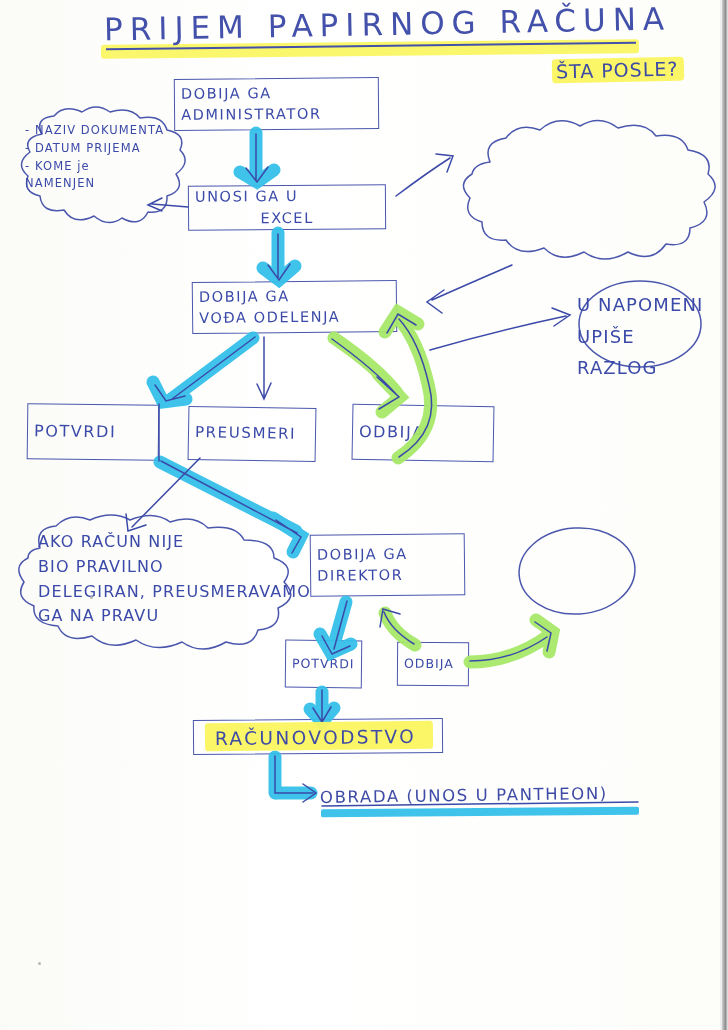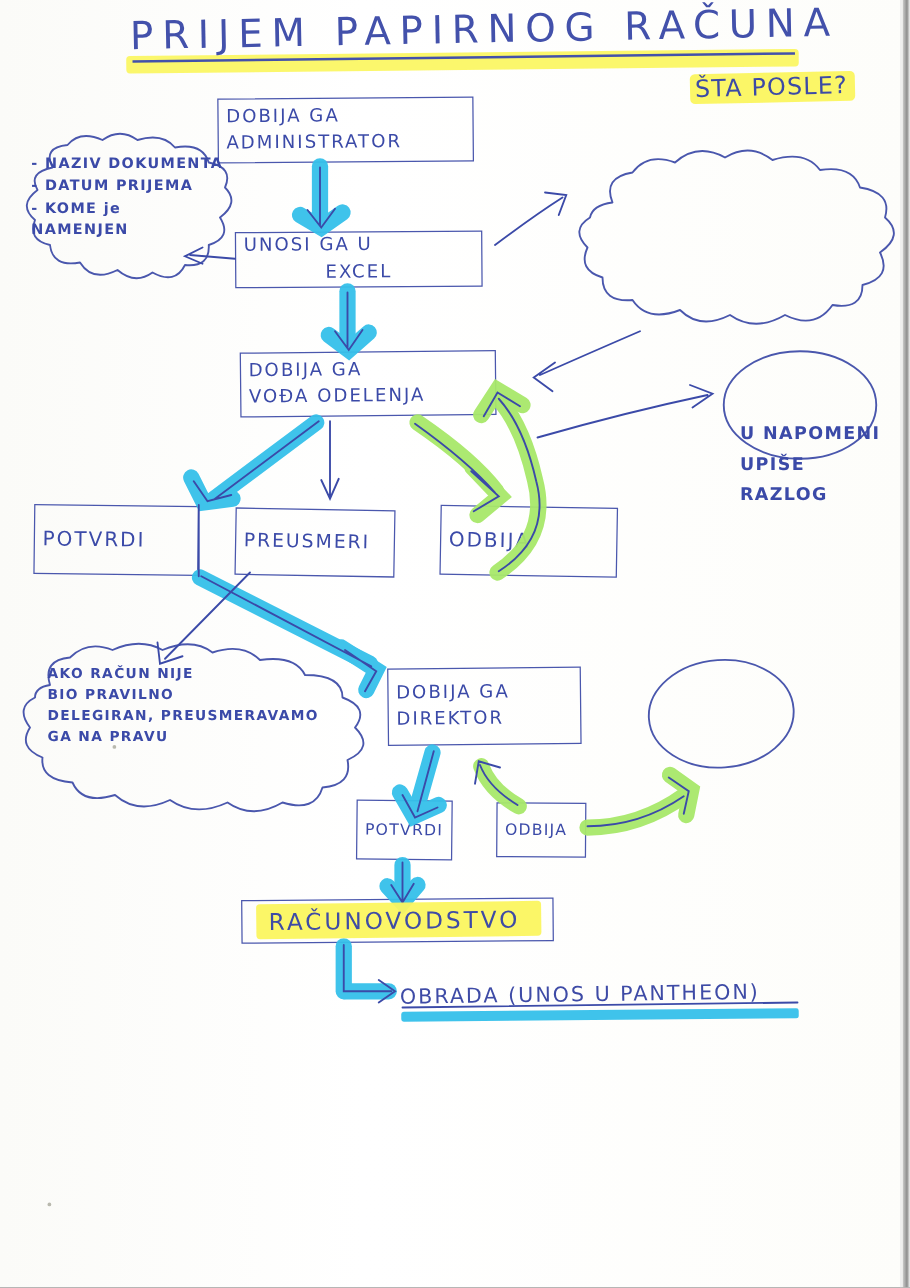--- a/index.html
+++ b/index.html
@@ -53,21 +53,21 @@
     color:#3b4aa8;display:flex;flex-direction:column;justify-content:center;
     padding:3px 6px;box-sizing:border-box;
     font-size:14.5px;letter-spacing:1.6px;line-height:1.45;
   }
   .box span{display:block;white-space:nowrap;}
 
   
   .cloudwrap{position:absolute;}
   .cloudwrap svg{position:absolute;left:0;top:0;overflow:visible;}
   .cloudtext{
-    position:absolute;color:#3b4aa8;font-size:11.5px;letter-spacing:1.1px;line-height:1.55;font-weight:bold;
+    position:absolute;color:#3b4aa8;font-size:11.5px;letter-spacing:1.1px;line-height:1.55;
   }
   .cloudtext span{display:block;white-space:nowrap;}
 
   
   #arrows{position:absolute;left:0;top:0;width:728px;height:1030px;overflow:visible;}
 
   .hl-yellow{position:absolute;background:#fbf65f;opacity:.95;border-radius:3px;}
   .hl-cyan{position:absolute;background:#35c0ea;opacity:.95;border-radius:2px;}
 
   .racun-text{
@@ -168,33 +168,33 @@
   </div>
 
   <div class="cloudwrap" style="left:12px;top:508px;width:290px;height:148px;">
     <svg width="290" height="148" viewBox="0 0 290 148">
       <path d="M28 40 Q22 20 44 18 Q58 4 78 12 Q100 2 118 12 Q142 2 158 14
                Q182 6 196 20 Q224 16 232 32 Q262 32 262 50 Q284 58 272 74
                Q288 90 266 100 Q270 120 246 122 Q240 142 214 134
                Q190 148 170 134 Q144 146 124 132 Q98 144 80 128
                Q54 136 46 118 Q20 116 22 98 Q2 90 12 74 Q0 58 16 50 Q16 42 28 40 Z" fill="none" stroke="#4a57ad" stroke-width="1.5" stroke-linejoin="round"></path>
     </svg>
-    <div class="cloudtext" style="left:26px;top:22px;font-size:11px;">
+    <div class="cloudtext" style="left:26px;top:22px;font-size:16px;">
       <span>AKO RAČUN NIJE</span>
       <span>BIO PRAVILNO</span>
       <span>DELEGIRAN, PREUSMERAVAMO</span>
       <span>GA   NA   PRAVU</span>
     </div>
   </div>
 
   <div class="cloudwrap" style="left:576px;top:279px;width:130px;height:91px;">
     <svg width="130" height="91" viewBox="0 0 130 91">
       <ellipse cx="64" cy="45" rx="61" ry="43" fill="none" stroke="#4a57ad" stroke-width="1.5"></ellipse>
     </svg>
-    <div class="cloudtext" style="left:16px;top:10px;font-size:14px;line-height:1.75;margin-top:46px;">
+    <div class="cloudtext" style="left:1px;top:10px;font-size:18px;line-height:1.75;">
       <span>U NAPOMENI</span>
       <span>UPIŠE</span>
       <span>RAZLOG</span>
     </div>
   </div>
 
   <div class="cloudwrap" style="left:515px;top:525px;width:125px;height:92px;">
     <svg width="125" height="92" viewBox="0 0 125 92">
       <ellipse cx="62" cy="46" rx="58" ry="43" fill="none" stroke="#4a57ad" stroke-width="1.5" transform="rotate(-4 62 46)"></ellipse>
     </svg>

